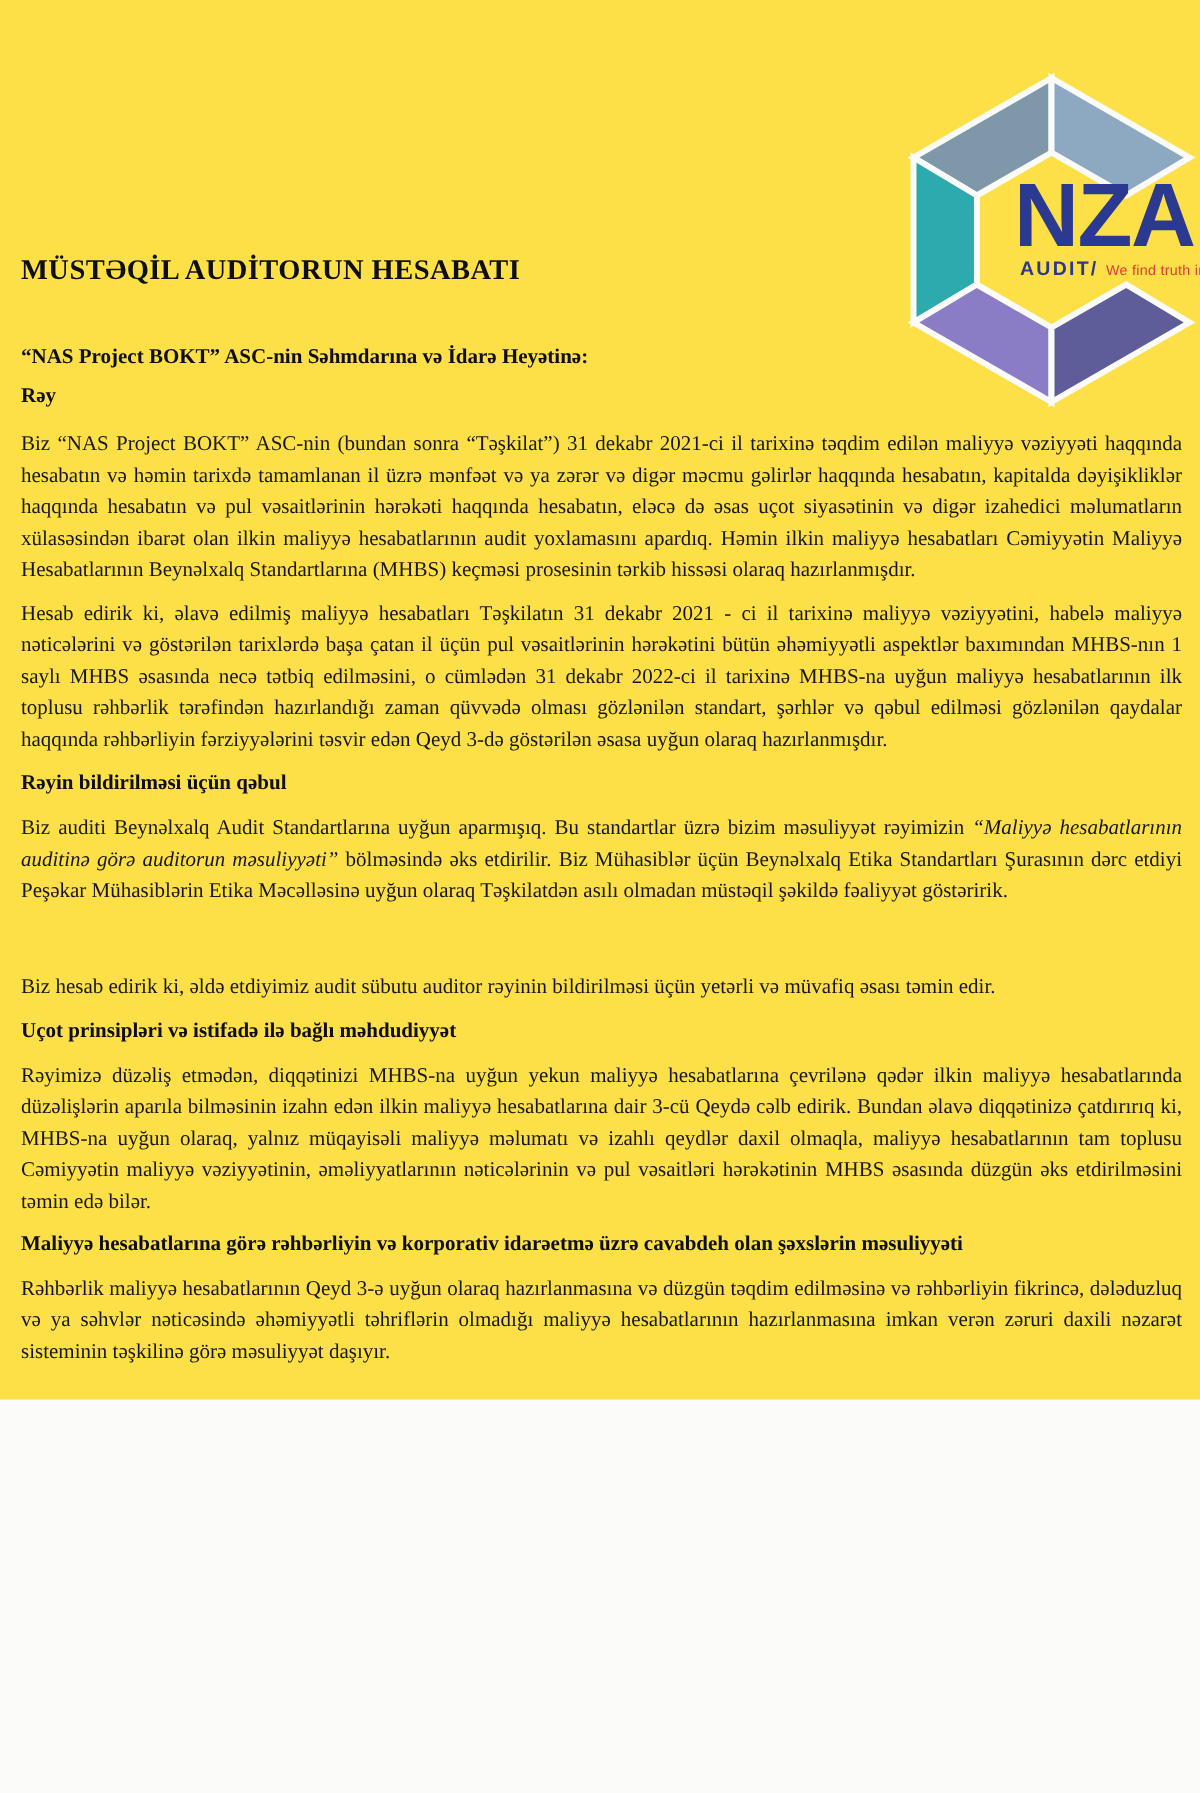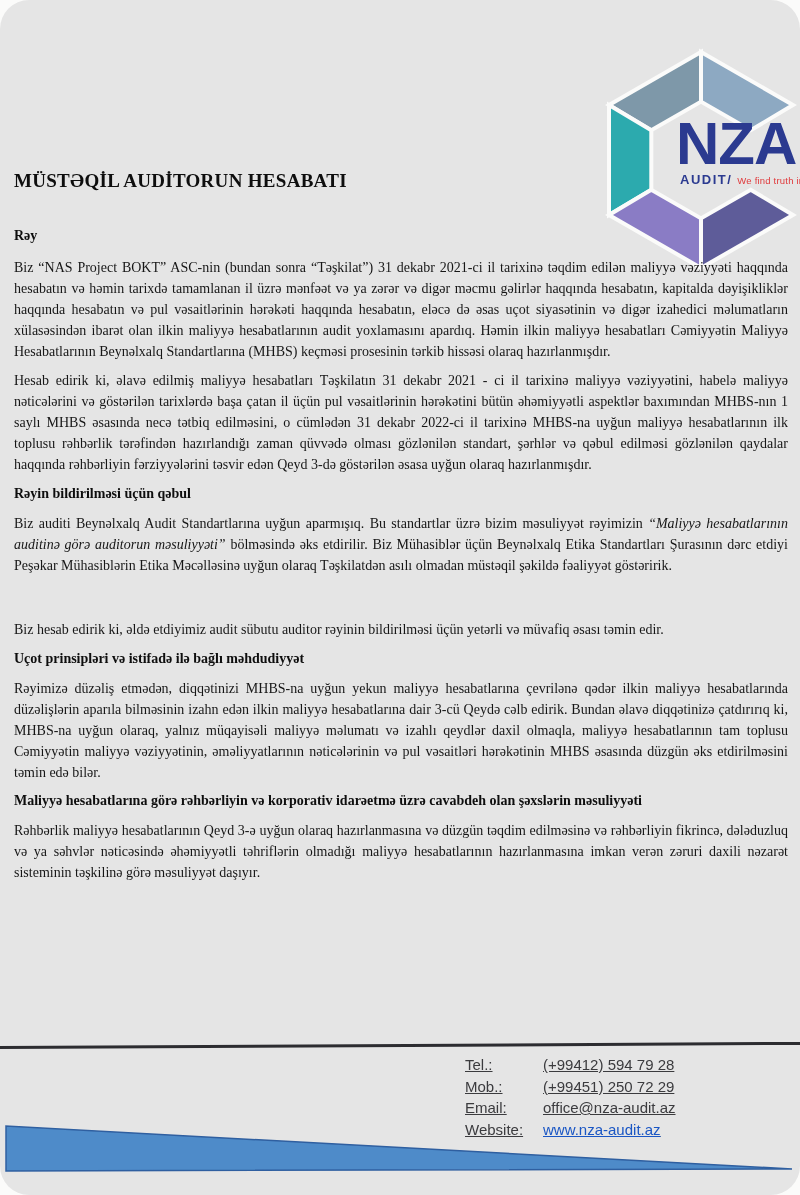--- a/index.html
+++ b/index.html
@@ -1,17 +1,17 @@
 <!DOCTYPE html>
 <html><head>
 <meta charset="utf-8">
 <style>
   html,body{margin:0;padding:0;}
   body{width:800px;height:1195px;background:#fbfbfa;font-family:"Liberation Serif",serif;}
-  .page{position:relative;width:800px;height:1195px;overflow:hidden;background:#e5e5e5;border-radius:29px;}
+  .page{position:relative;width:800px;height:933px;overflow:hidden;background:#fde047;}
 
   
   .logo{position:absolute;left:598px;top:46px;width:202px;height:226px;}
   .logo svg{position:absolute;left:0;top:0;}
   .logo-name{position:absolute;left:676px;top:114px;font-family:"Liberation Sans",sans-serif;
              font-weight:700;font-size:60px;line-height:60px;letter-spacing:-1px;color:#2b3a90;}
   .logo-subline{position:absolute;left:680px;top:170px;white-space:nowrap;}
   .logo-sub{font-family:"Liberation Sans",sans-serif;font-weight:700;font-size:13px;
             letter-spacing:1.5px;color:#2b3a90;}
   .logo-tagline{font-family:"Liberation Sans",sans-serif;font-size:9.5px;color:#e03a3c;
@@ -58,20 +58,21 @@
       <polygon points="103,222 195,169 152.7,143.7 103,172.3" fill="#5e5c99" stroke="#fbfbfa" stroke-width="4"></polygon>
     </svg>
   </div>
   <div class="logo-name">NZA</div>
   <div class="logo-subline">
     <span class="logo-sub">AUDIT/</span><span class="logo-tagline">We find truth in numbers</span>
   </div>
 
   <div class="content">
     <h1>MÜSTƏQİL AUDİTORUN HESABATI</h1>
+    <p class="addressee">“NAS Project BOKT” ASC-nin Səhmdarına və İdarə Heyətinə:</p>
 
     <h2>Rəy</h2>
     <p>Biz “NAS Project BOKT” ASC-nin (bundan sonra “Təşkilat”) 31 dekabr 2021-ci il tarixinə təqdim edilən maliyyə vəziyyəti haqqında hesabatın və həmin tarixdə tamamlanan il üzrə mənfəət və ya zərər və digər məcmu gəlirlər haqqında hesabatın, kapitalda dəyişikliklər haqqında hesabatın və pul vəsaitlərinin hərəkəti haqqında hesabatın, eləcə də əsas uçot siyasətinin və digər izahedici məlumatların xülasəsindən ibarət olan ilkin maliyyə hesabatlarının audit yoxlamasını apardıq. Həmin ilkin maliyyə hesabatları Cəmiyyətin Maliyyə Hesabatlarının Beynəlxalq Standartlarına (MHBS) keçməsi prosesinin tərkib hissəsi olaraq hazırlanmışdır.</p>
     <p class="mb11">Hesab edirik ki, əlavə edilmiş maliyyə hesabatları Təşkilatın 31 dekabr 2021 - ci il tarixinə maliyyə vəziyyətini, habelə maliyyə nəticələrini və göstərilən tarixlərdə başa çatan il üçün pul vəsaitlərinin hərəkətini bütün əhəmiyyətli aspektlər baxımından MHBS-nın 1 saylı MHBS əsasında necə tətbiq edilməsini, o cümlədən 31 dekabr 2022-ci il tarixinə MHBS-na uyğun maliyyə hesabatlarının ilk toplusu rəhbərlik tərəfindən hazırlandığı zaman qüvvədə olması gözlənilən standart, şərhlər və qəbul edilməsi gözlənilən qaydalar haqqında rəhbərliyin fərziyyələrini təsvir edən Qeyd 3-də göstərilən əsasa uyğun olaraq hazırlanmışdır.</p>
 
     <h2 class="tight">Rəyin bildirilməsi üçün qəbul</h2>
     <p class="gap-after"><span>Biz auditi Beynəlxalq Audit Standartlarına uyğun aparmışıq. Bu standartlar üzrə bizim məsuliyyət rəyimizin </span><span class="it">“Maliyyə hesabatlarının auditinə görə auditorun məsuliyyəti”</span><span> bölməsində əks etdirilir. Biz Mühasiblər üçün Beynəlxalq Etika Standartları Şurasının dərc etdiyi Peşəkar Mühasiblərin Etika Məcəlləsinə uyğun olaraq Təşkilatdən asılı olmadan müstəqil şəkildə fəaliyyət göstəririk.</span></p>
     <p class="mb11">Biz hesab edirik ki, əldə etdiyimiz audit sübutu auditor rəyinin bildirilməsi üçün yetərli və müvafiq əsası təmin edir.</p>
 
     <h2 class="tight">Uçot prinsipləri və istifadə ilə bağlı məhdudiyyət</h2>

